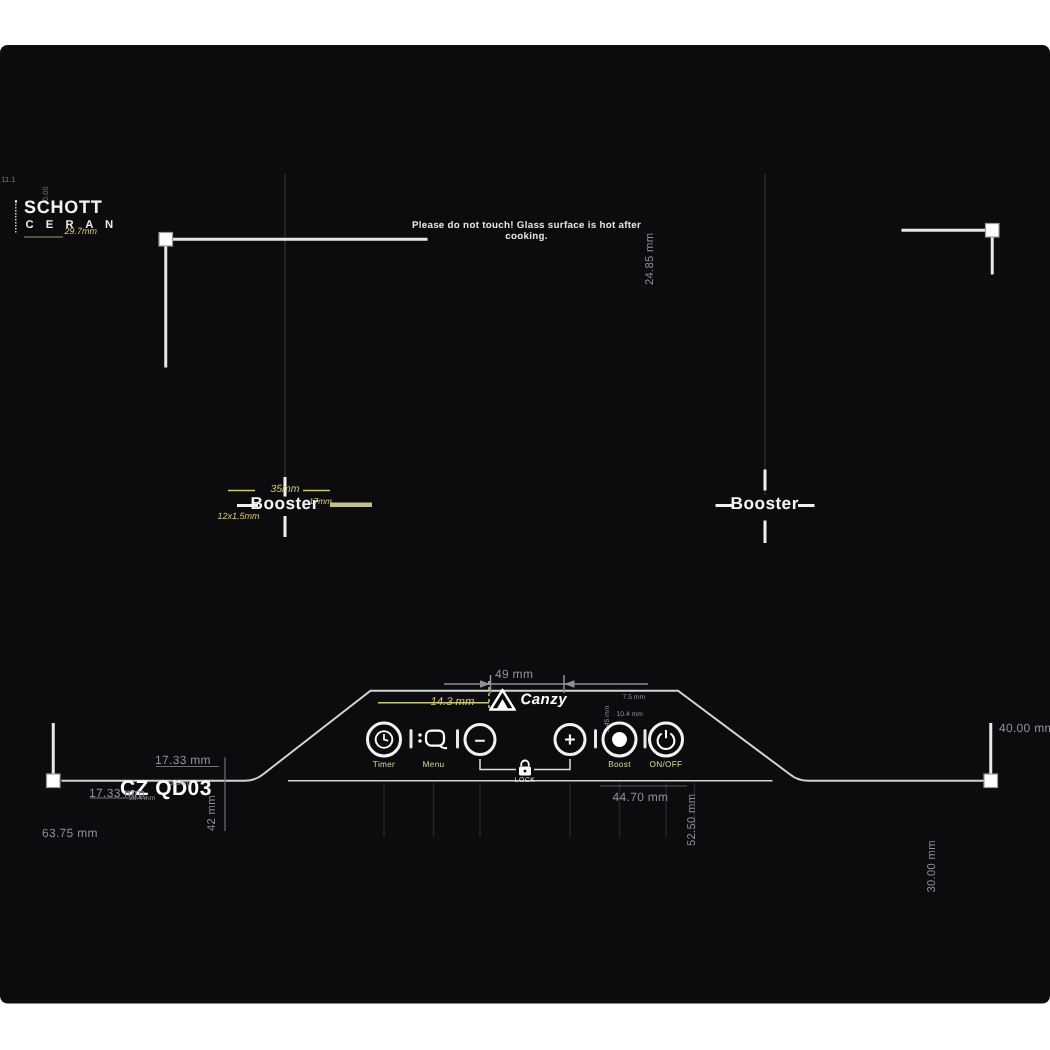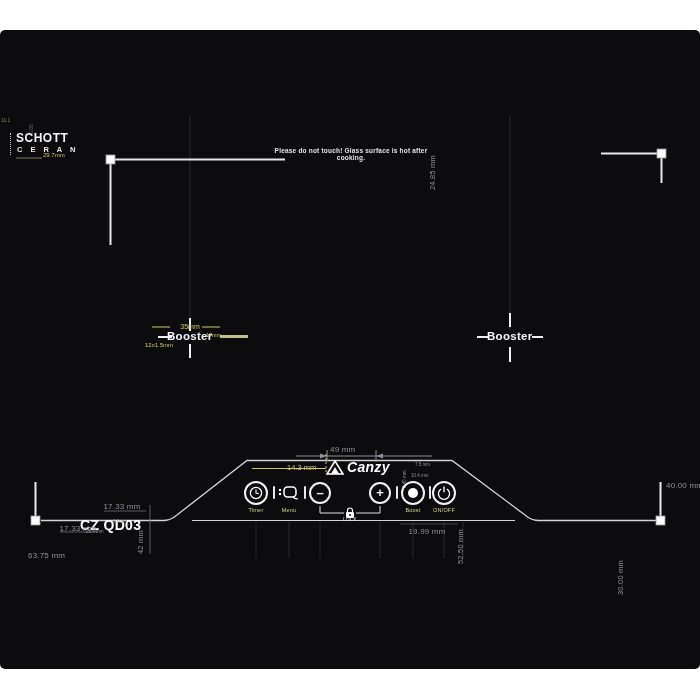--- a/index.html
+++ b/index.html
@@ -2,30 +2,30 @@
 <html><head>
 <meta charset="utf-8">
 <style>
   html,body{margin:0;padding:0;background:#fff;}
   #stage{position:relative;width:700px;height:700px;background:#ffffff;overflow:hidden;
          font-family:"Liberation Sans", sans-serif;}
   #glass{position:absolute;left:0;top:30px;width:700px;height:639px;background:#0c0c0e;
          border-radius:5px;overflow:hidden;}
   .abs{position:absolute;}
   .dimg{color:#8f9099;font-size:8px;letter-spacing:.2px;}
-  .dimy{color:#cfc96a;}
+  .dimy{color:#cfc96a;font-style:italic;}
   .vtext{writing-mode:vertical-rl;transform:rotate(180deg);}
   .wtick{background:#f0f0f0;}
   .booster{color:#f5f5f5;font-weight:bold;font-size:11.5px;text-align:left;letter-spacing:.3px;}
   .btn{position:absolute;border:2px solid #f2f2f2;border-radius:50%;box-sizing:border-box;
        display:flex;align-items:center;justify-content:center;color:#f2f2f2;}
   .btn-label{position:absolute;font-size:5.5px;color:#d6d29a;text-align:center;letter-spacing:.2px;}
   .sep{position:absolute;width:2px;height:13px;background:#e8e8e8;border-radius:1px;}
   .tiny{font-size:4.5px;color:#8f9099;}
-  .canzy-text{color:#fff;font-weight:bold;font-style:italic;font-size:14px;letter-spacing:.3px;}
+  .canzy-text{color:#fff;font-weight:bold;font-style:italic;font-size:10px;letter-spacing:.3px;}
   .schott{color:#f2f2f2;font-weight:bold;font-size:12px;letter-spacing:.5px;}
   .ceran{color:#e8e8e8;font-weight:bold;font-size:7.5px;letter-spacing:3px;}
   .warn{color:#e2e2e2;font-size:6.5px;font-weight:bold;letter-spacing:.2px;text-align:center;}
 </style>
 </head>
 <body>
 
 <div id="stage">
   <div id="glass">
 
@@ -192,21 +192,21 @@
 
     <div class="btn" style="left:432px;top:451px;width:24px;height:24px;">
       <svg width="16" height="16" viewBox="0 0 20 20">
         <path d="M6.4,5 A7,7 0 1 0 13.6,5" stroke="#fff" stroke-width="1.7" fill="none"></path>
         <line x1="10" y1="2" x2="10" y2="9" stroke="#fff" stroke-width="1.7"></line>
       </svg>
     </div>
     <div class="btn-label" style="left:428px;top:477px;width:32px;">ON/OFF</div>
 
     <span class="abs dimg vtext" style="left:456px;top:470px;height:64px;font-size:7.5px;">52.50 mm</span>
-    <span class="abs dimg" style="left:398px;top:497px;width:58px;text-align:center;">19.99 mm</span>
+    <span class="abs dimg" style="left:398px;top:497px;width:58px;text-align:center;">44.70 mm</span>
 
     <span class="abs dimg" style="left:98px;top:472px;width:48px;text-align:center;">17.33 mm</span>
     <span class="abs" style="left:80px;top:487px;color:#fff;font-weight:bold;font-size:14px;letter-spacing:.3px;">CZ QD03</span>
     <span class="abs tiny" style="left:113px;top:489px;">3.5mm</span>
     <span class="abs dimg" style="left:55px;top:494px;width:46px;text-align:center;">17.33 mm</span>
     <span class="abs tiny" style="left:86px;top:499px;">28.4 mm</span>
     <span class="abs dimg vtext" style="left:136px;top:476px;height:48px;font-size:7.5px;">42 mm</span>
     <span class="abs dimg" style="left:28px;top:521px;width:58px;">63.75 mm</span>
 
     <span class="abs dimg" style="left:666px;top:451px;width:60px;white-space:nowrap;">40.00 mm</span>

